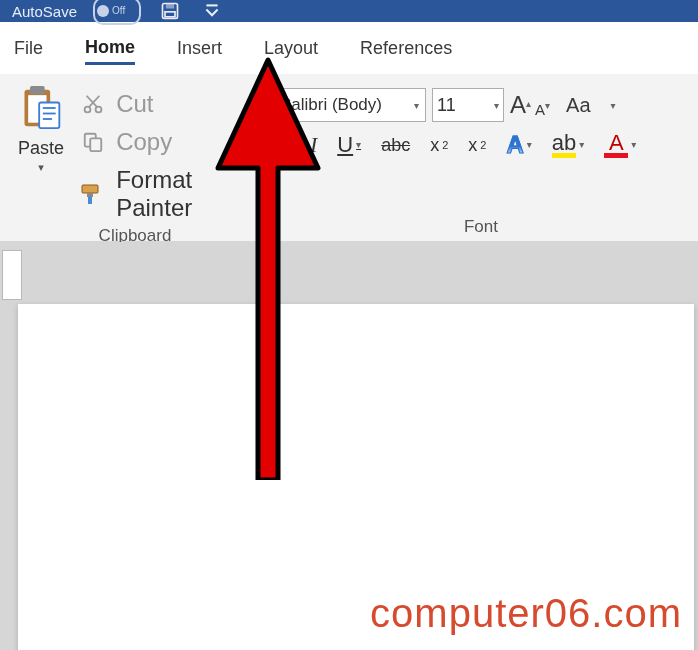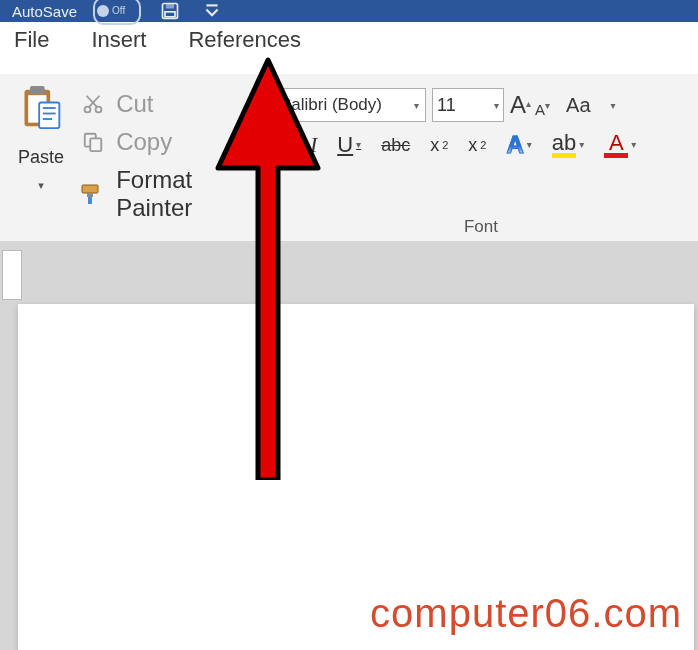--- a/index.html
+++ b/index.html
@@ -38,24 +38,24 @@
   }
   .autosave-toggle .off {
     font-size: 10px; color: #c7d2e8; line-height: 1;
   }
   .qat-icon { width: 26px; height: 18px; display:flex; align-items:center; justify-content:center; }
   .tabbar {
     background: #ffffff;
     height: 52px;
     border-top: 1px solid #ffffff;
     display: flex;
-    align-items: flex-start;
+    align-items: center;
     gap: 42px;
     padding-left: 14px;
-    font-size: 22px;
+    font-size: 18px;
     color: #3b3b3b;
   }
   .tab { cursor: pointer; padding: 4px 0; }
   .tab.active {
     font-weight: 600;
     border-bottom: 3px solid #2b579a;
     color: #222;
   }
   .ribbon {
     background: #f3f3f3;
@@ -80,21 +80,21 @@
   }
   .group-label {
     text-align: center;
     font-size: 17px;
     color: #555;
     padding-top: 4px;
     margin-top: auto;
   }
   
   .clipboard-body { display: flex; gap: 12px; }
-  .paste-col { display:flex; flex-direction:column; align-items:center; gap:11px; width:60px; }
+  .paste-col { display:flex; flex-direction:column; align-items:center; gap:2px; width:60px; }
   .paste-icon svg { width: 44px; height: 48px; }
   .paste-label { font-size:18px; color:#333; }
   .paste-drop { font-size:11px; color:#555; }
   .clip-rows { display:flex; flex-direction:column; gap:10px; padding-top:6px; }
   .clip-item { display:flex; align-items:center; gap:10px; font-size:24px; color:#999; }
   .clip-item.enabled { color:#333; }
   .clip-item .ico { width:26px; height:22px; display:flex; align-items:center; justify-content:center; }
   
   .font-body { display:flex; flex-direction:column; gap:10px; padding-top:4px; }
   .font-row1 { display:flex; align-items:center; gap:6px; }
@@ -190,21 +190,23 @@
   <span class="qat-icon">
     <svg width="14" height="14" viewBox="0 0 10 10">
         <line x1="1" y1="1" x2="9" y2="1" stroke="#e8ecf6" stroke-width="1.5"></line>
         <path d="M1 4 L5 8 L9 4" fill="none" stroke="#e8ecf6" stroke-width="1.5"></path>
       </svg>
   </span>
 </div>
 
 <div class="tabbar">
   <div class="tab">File</div>
+  <div class="tab active">Home</div>
   <div class="tab">Insert</div>
+  <div class="tab">Layout</div>
   <div class="tab">References</div>
 </div>
 
 <div class="ribbon">
 
   <div class="group" style="width:258px">
     <div class="clipboard-body">
       <div class="paste-col">
         <span class="paste-icon">
           <svg viewBox="0 0 48 52">
@@ -246,20 +248,21 @@
             <svg width="26" height="22" viewBox="0 0 26 22">
                 <rect x="2" y="2" width="16" height="8" rx="1" fill="#d9a14a" stroke="#8a5a1a" stroke-width="1"></rect>
                 <rect x="7" y="10" width="6" height="4" fill="#8a8a8a"></rect>
                 <rect x="8" y="14" width="4" height="7" fill="#4a8bd6"></rect>
               </svg>
           </span>
           <span>Format Painter</span>
         </div>
       </div>
     </div>
+    <div class="group-label">Clipboard</div>
   </div>
 
   <div class="group" style="flex:1">
     <div class="font-body">
       <div class="font-row1">
         <div class="font-name-box">
           <span>Calibri (Body)</span>
           <span class="dd">▾</span>
         </div>
         <div class="font-size-box">

